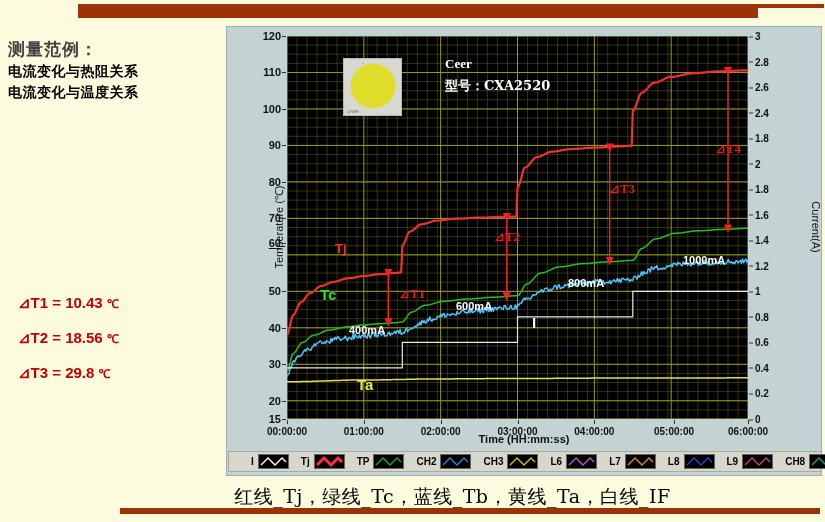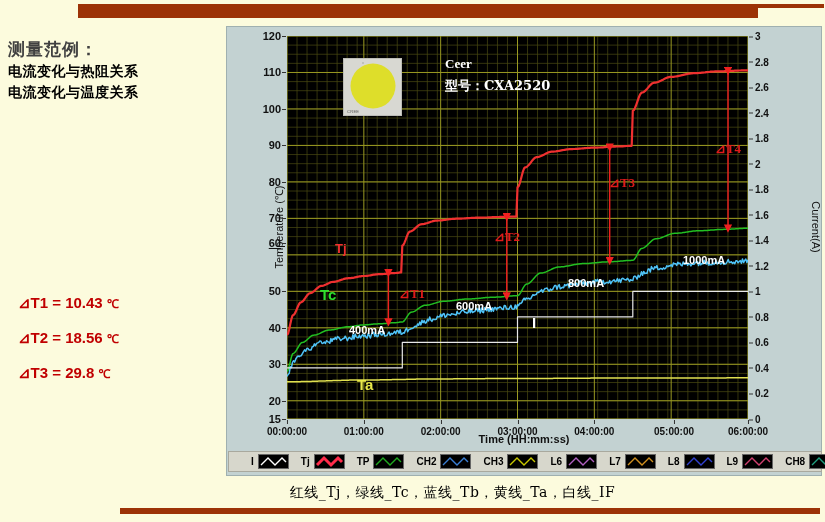--- a/index.html
+++ b/index.html
@@ -110,21 +110,21 @@
   .legend-swatch{
     width:31px;height:15px;background:#000;border:1px solid #666;
     box-sizing:border-box;position:relative;
   }
   .legend-swatch svg{display:block;}
 
   
   #caption{
     position:absolute;left:0;right:0;top:484px;text-align:center;
     font-family:"DejaVu Serif", serif;
-    font-size:14px;color:#000;letter-spacing:0.5px;
+    font-size:19px;color:#000;letter-spacing:0.5px;
   }
   #caption span{padding-left:80px;}
 </style>
 </head>
 <body>
 
 <div id="top-bar-thick"></div>
 <div id="top-bar-thin"></div>
 <div id="bottom-bar"></div>
 
@@ -291,21 +291,21 @@
       <div class="ann ann-white" style="left:158px;top:20px;font-size:13px;font-family:Liberation Serif, serif;text-align:right;">Ceer</div>
       <div class="ann ann-white" style="left:158px;top:41px;font-size:13px;font-family:'DejaVu Serif',serif;">型号：CXA2520</div>
 
       <div class="ann ann-redlbl" style="left:48px;top:205px;">Tj</div>
       <div class="ann ann-green" style="left:33px;top:250px;">Tc</div>
       <div class="ann ann-yellow" style="left:70px;top:340px;">Ta</div>
       <div class="ann ann-white" style="left:245px;top:278px;font-size:15px;">I</div>
 
       <div class="ann ann-red" style="left:100px;top:250px;padding-left:12px;">⊿T1</div>
       <div class="ann ann-red" style="left:207px;top:193px;">⊿T2</div>
-      <div class="ann ann-red" style="left:322px;top:139px;">⊿T3</div>
+      <div class="ann ann-red" style="left:322px;top:145px;">⊿T3</div>
       <div class="ann ann-red" style="left:428px;top:105px;">⊿T4</div>
 
       <div class="ann ann-white" style="left:62px;top:288px;">400mA</div>
       <div class="ann ann-white" style="left:169px;top:264px;">600mA</div>
       <div class="ann ann-white" style="left:281px;top:241px;">800mA</div>
       <div class="ann ann-white" style="left:396px;top:218px;">1000mA</div>
     </div>
 
     <div id="y-ticks-left">
         <div class="ytick" style="top: 0px;">120</div>

